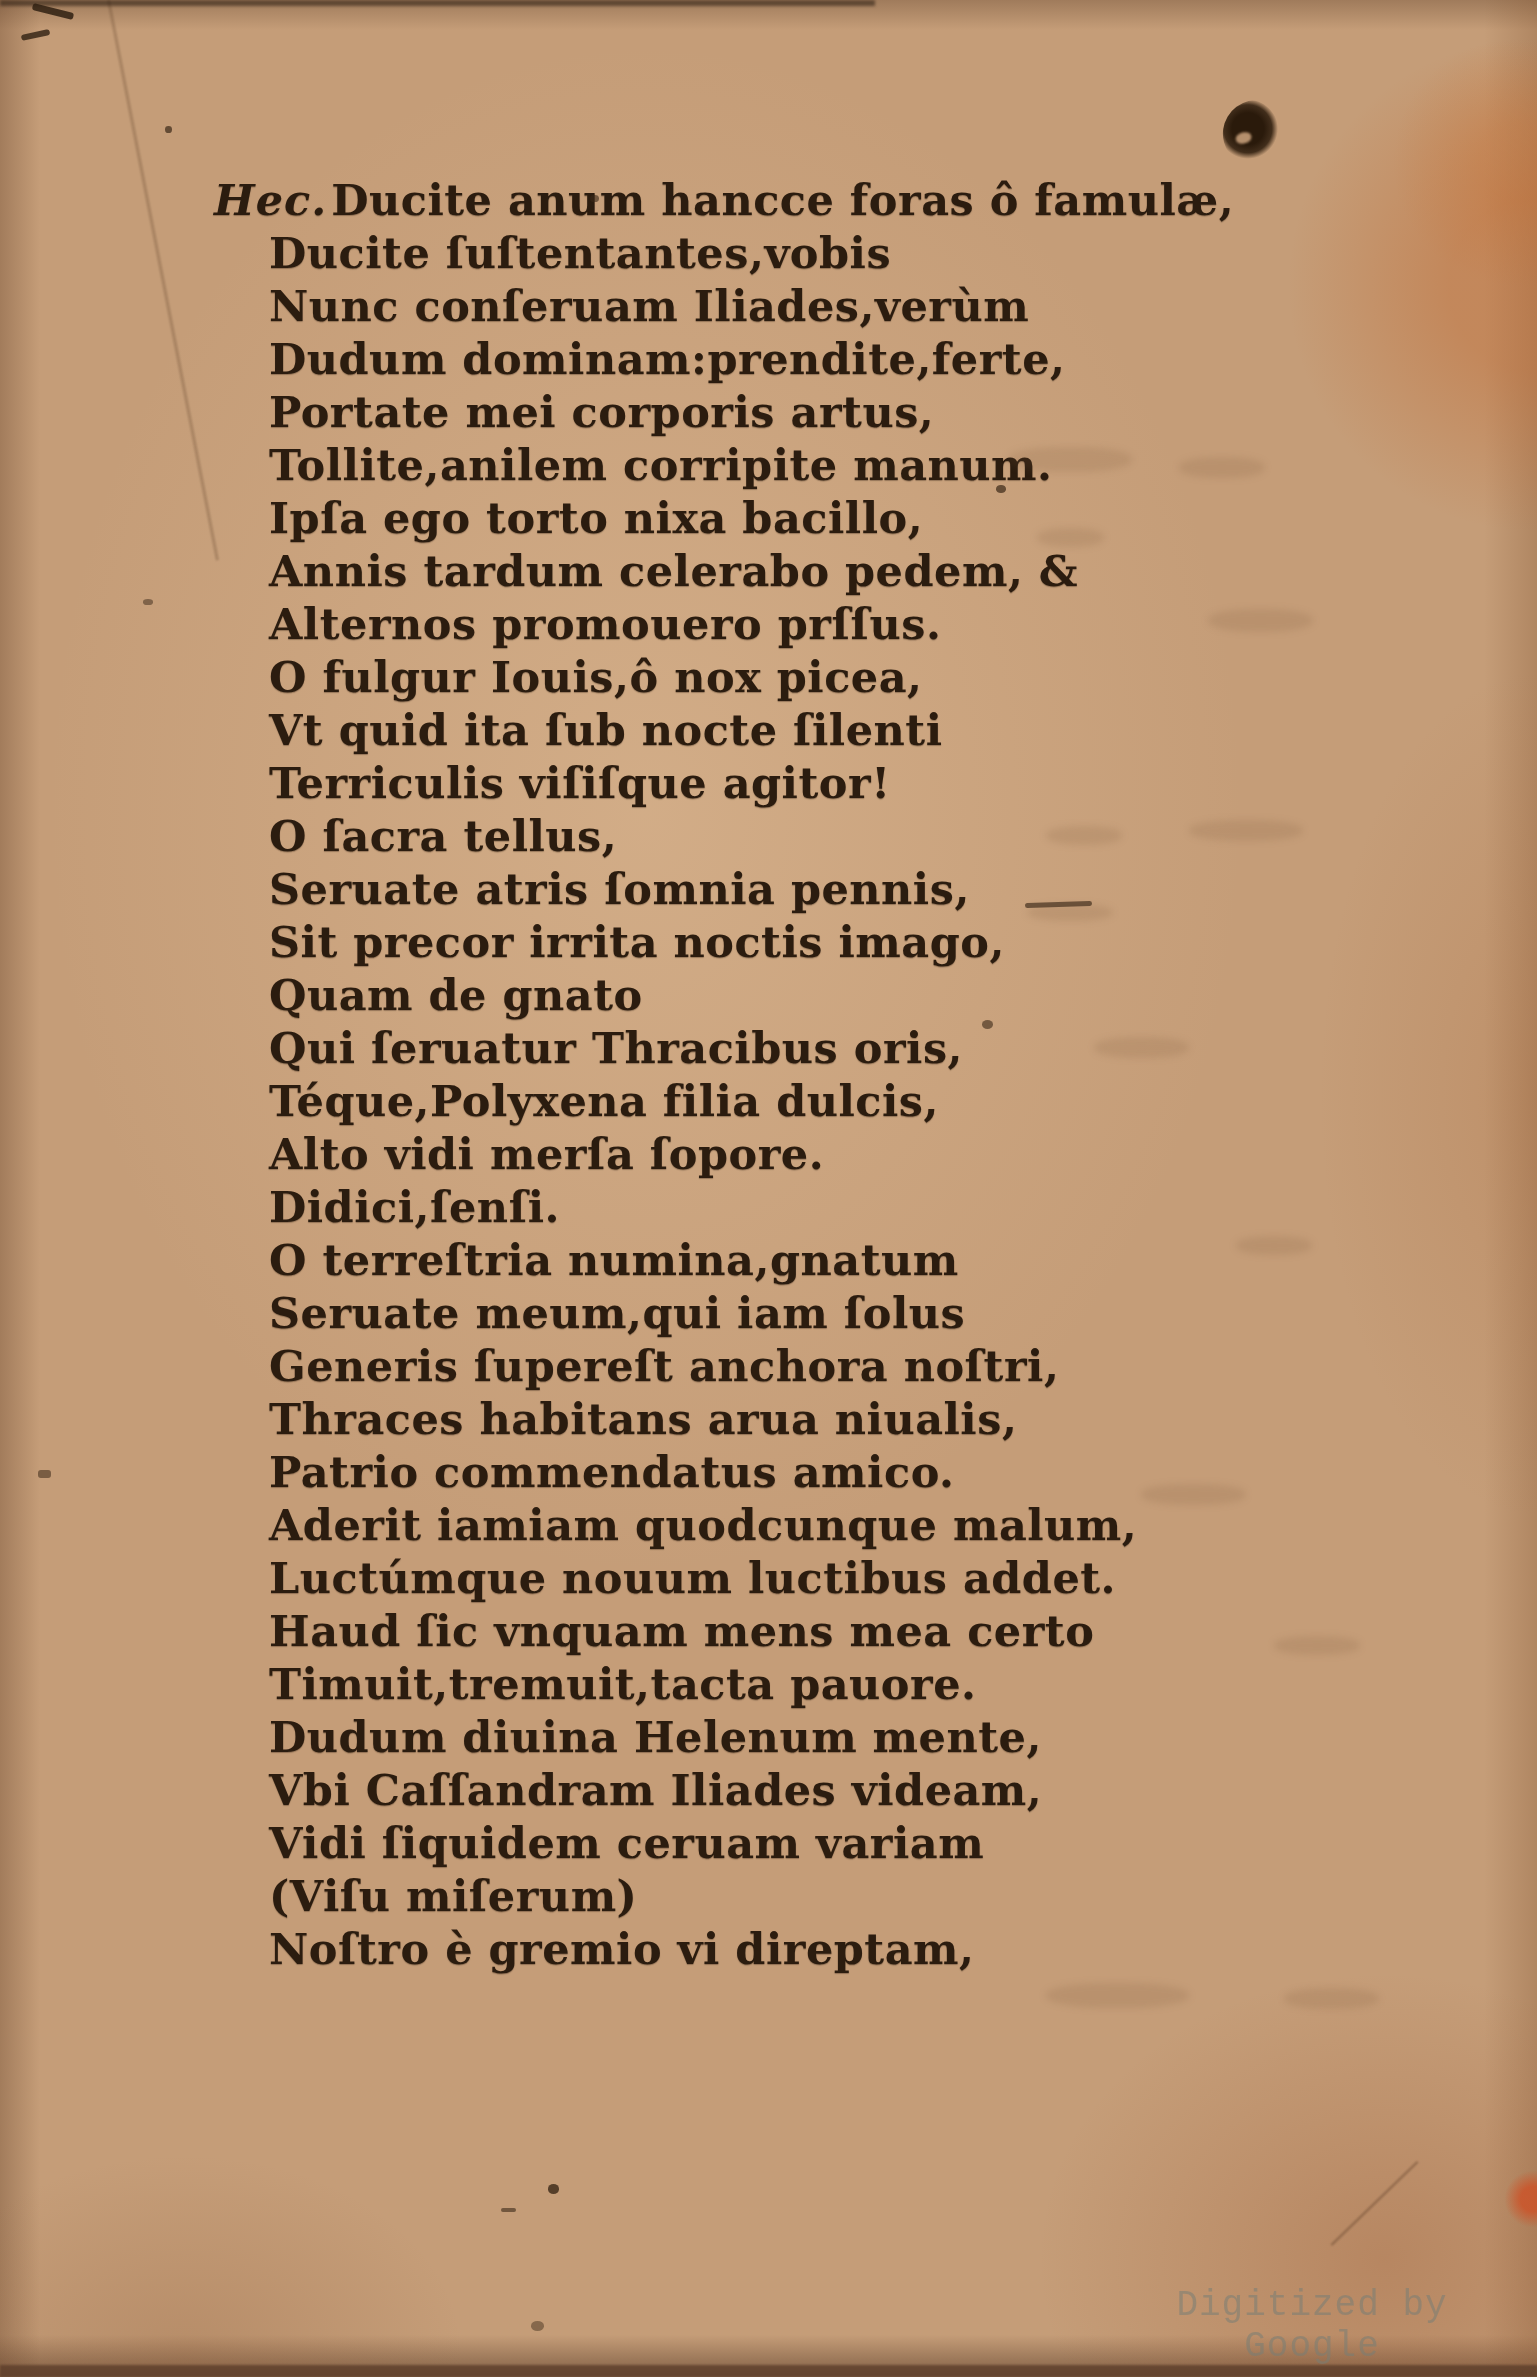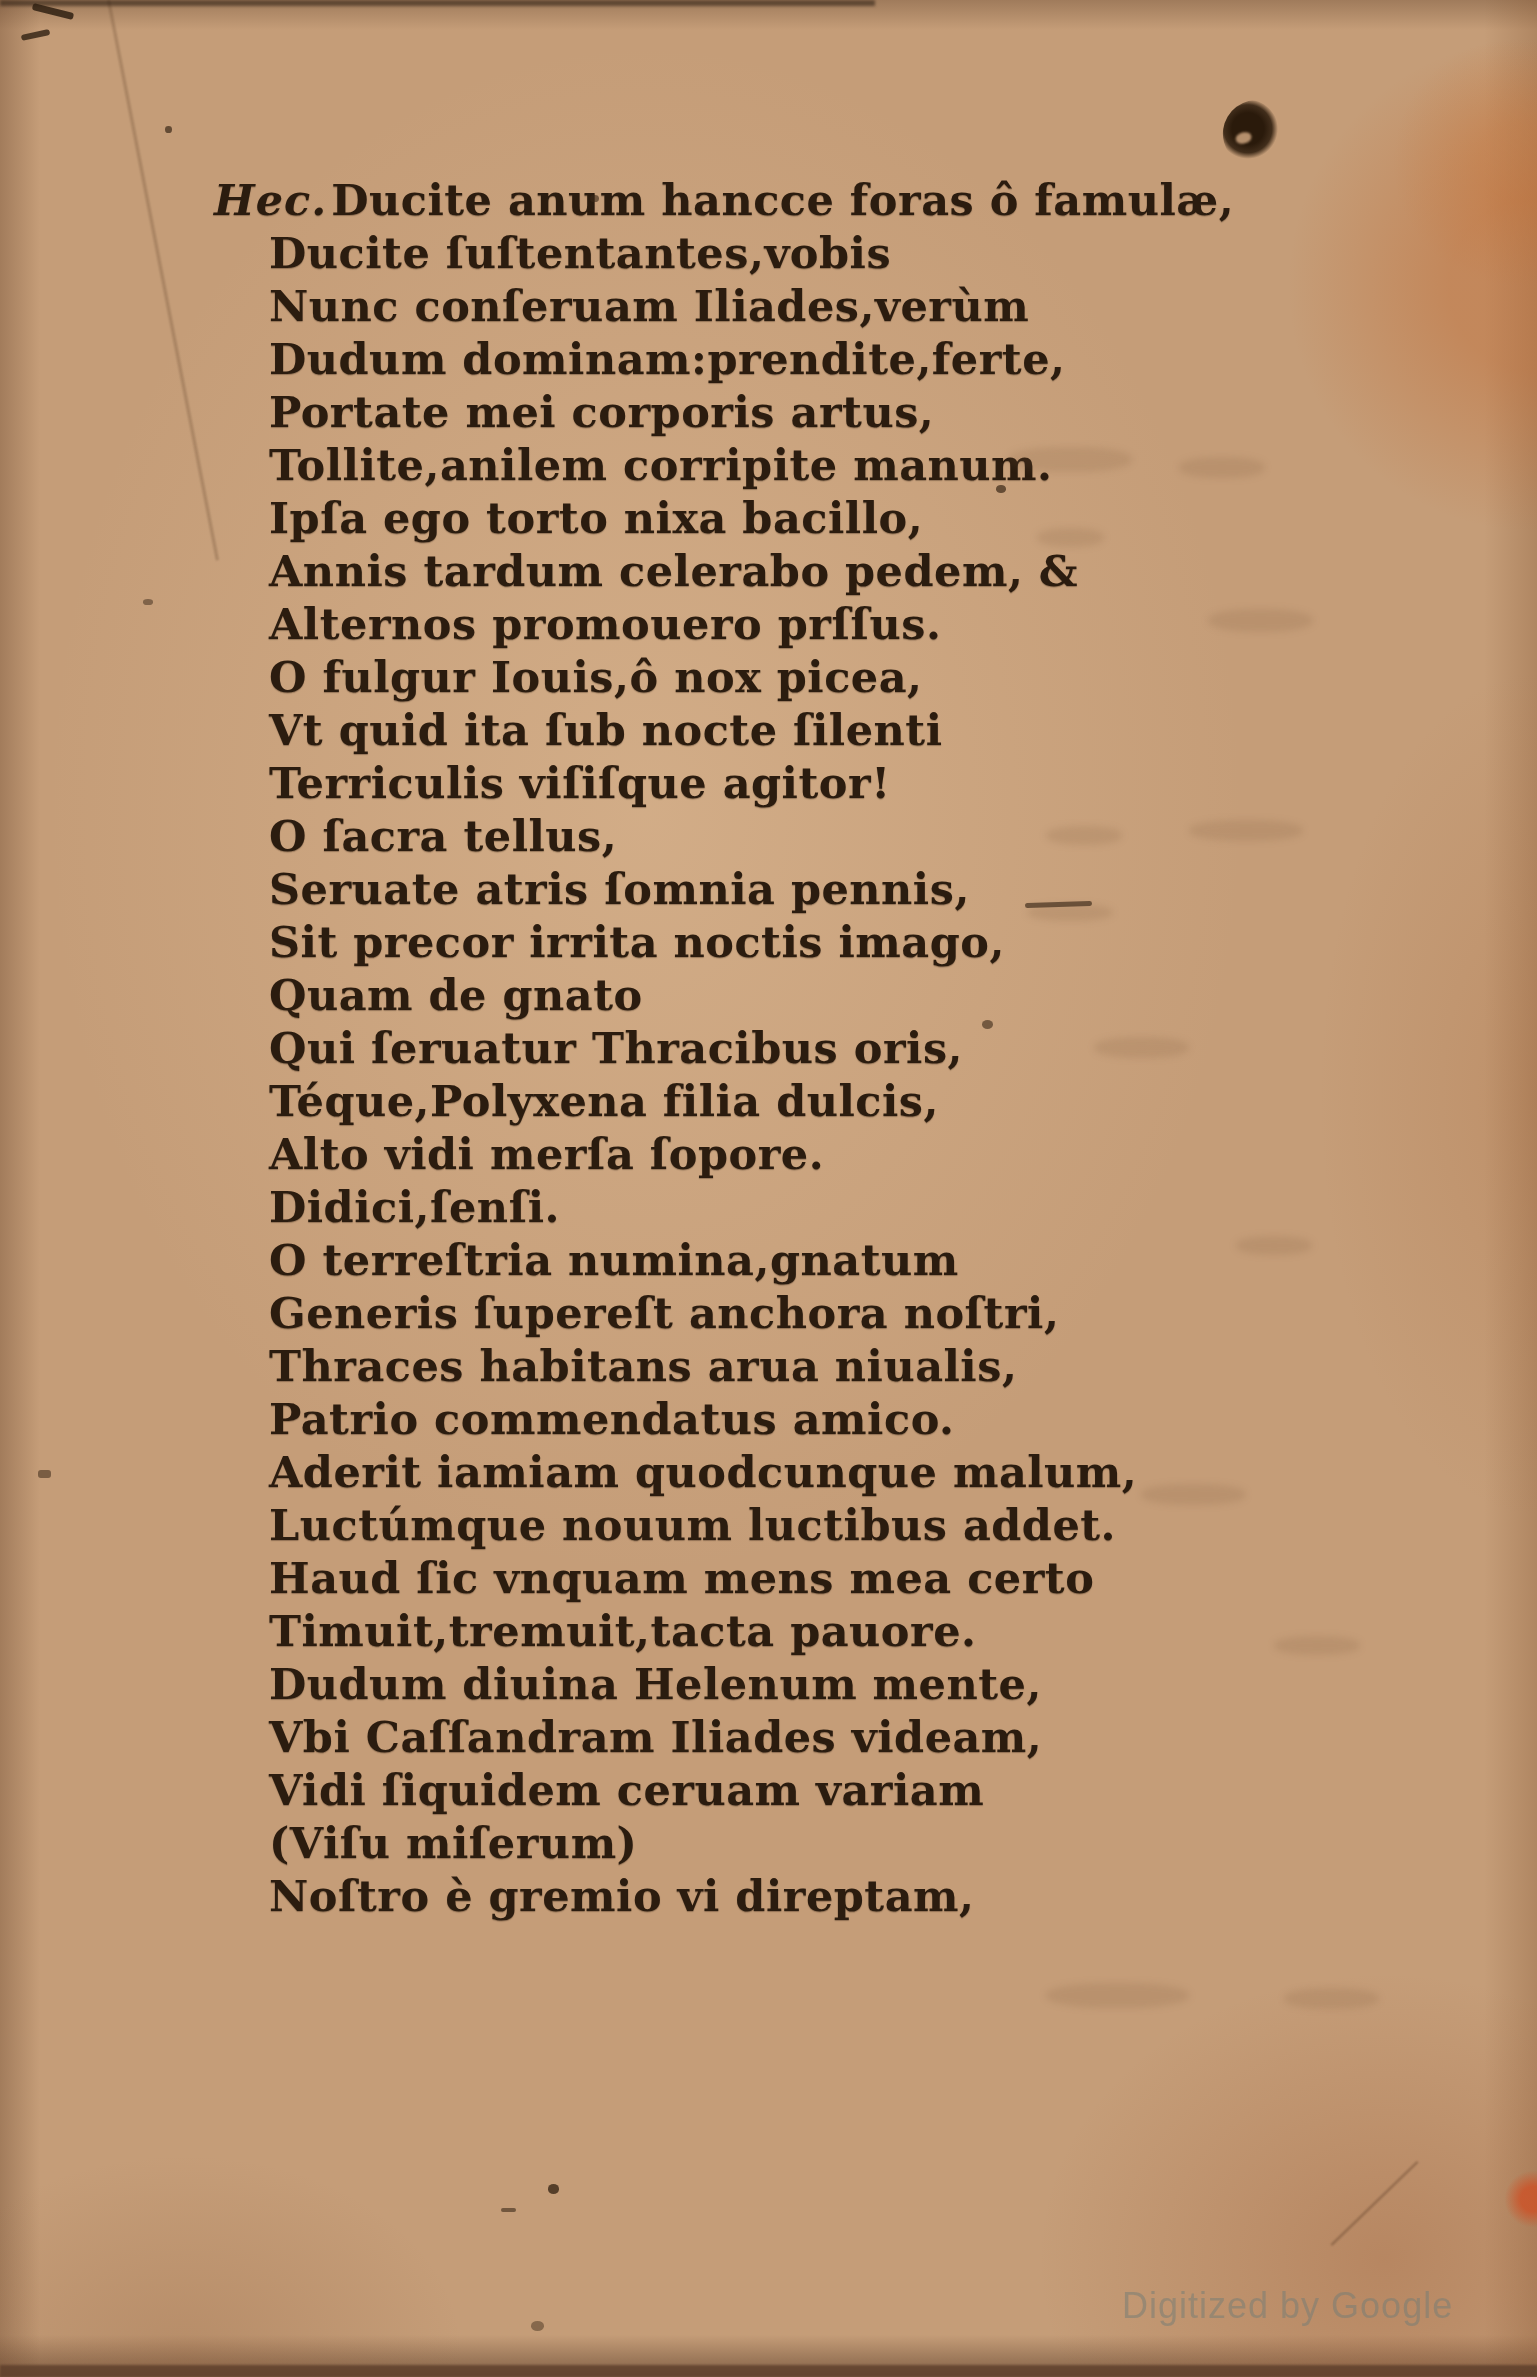--- a/index.html
+++ b/index.html
@@ -50,22 +50,22 @@
   .verse-line{
     height:53px;line-height:53px;
     font-size:43px;font-weight:bold;letter-spacing:0.5px;
     white-space:nowrap;padding-left:55px;
     text-shadow:0 1px 1px rgba(50,32,18,0.35);
   }
   .verse-line.first{padding-left:0;}
   .speaker{font-style:italic;margin-right:4px;letter-spacing:1px;}
   .watermark{
     position:absolute;left:1122px;top:2285px;width:380px;
-    font-family:Liberation Sans, sans-serif;
-    font-size:36px;text-align:left;letter-spacing:1px;
+    font-family:Liberation Mono, monospace;
+    font-size:36px;text-align:center;letter-spacing:1px;
     color:rgba(120,126,116,0.55);
     filter:blur(0.6px);
   }
   .crease{position:absolute;background:rgba(92,62,40,0.30);transform-origin:top left;}
   .crease-tl{left:107px;top:0;width:2.9px;height:571px;transform:rotate(-11deg);filter:blur(1px);}
   .crease-br{left:1417px;top:2161px;width:2.4px;height:120px;transform:rotate(46deg);filter:blur(0.8px);background:rgba(80,50,30,0.45);}
   .edge-top{position:absolute;left:0;top:0;width:875px;height:5.7px;background:rgba(40,25,15,0.55);filter:blur(1.4px);}
   .edge-bottom{position:absolute;left:0;top:2365px;width:1538px;height:12.4px;background:#5a3c29;opacity:0.75;filter:blur(1px);}
   .stroke{position:absolute;background:#2f2012;border-radius:2.9px;}
   .speck{position:absolute;background:#3a2817;border-radius:50%;}
@@ -104,20 +104,21 @@
       <div class="verse-line">Terriculis viſiſque agitor!</div>
       <div class="verse-line">O ſacra tellus,</div>
       <div class="verse-line">Seruate atris ſomnia pennis,</div>
       <div class="verse-line">Sit precor irrita noctis imago,</div>
       <div class="verse-line">Quam de gnato</div>
       <div class="verse-line">Qui ſeruatur Thracibus oris,</div>
       <div class="verse-line">Téque,Polyxena filia dulcis,</div>
       <div class="verse-line">Alto vidi merſa ſopore.</div>
       <div class="verse-line">Didici,ſenſi.</div>
       <div class="verse-line">O terreſtria numina,gnatum</div>
+      <div class="verse-line">Seruate meum,qui iam ſolus</div>
       <div class="verse-line">Generis ſupereſt anchora noſtri,</div>
       <div class="verse-line">Thraces habitans arua niualis,</div>
       <div class="verse-line">Patrio commendatus amico.</div>
       <div class="verse-line">Aderit iamiam quodcunque malum,</div>
       <div class="verse-line">Luctúmque nouum luctibus addet.</div>
       <div class="verse-line">Haud ſic vnquam mens mea certo</div>
       <div class="verse-line">Timuit,tremuit,tacta pauore.</div>
       <div class="verse-line">Dudum diuina Helenum mente,</div>
       <div class="verse-line">Vbi Caſſandram Iliades videam,</div>
       <div class="verse-line">Vidi ſiquidem ceruam variam</div>

